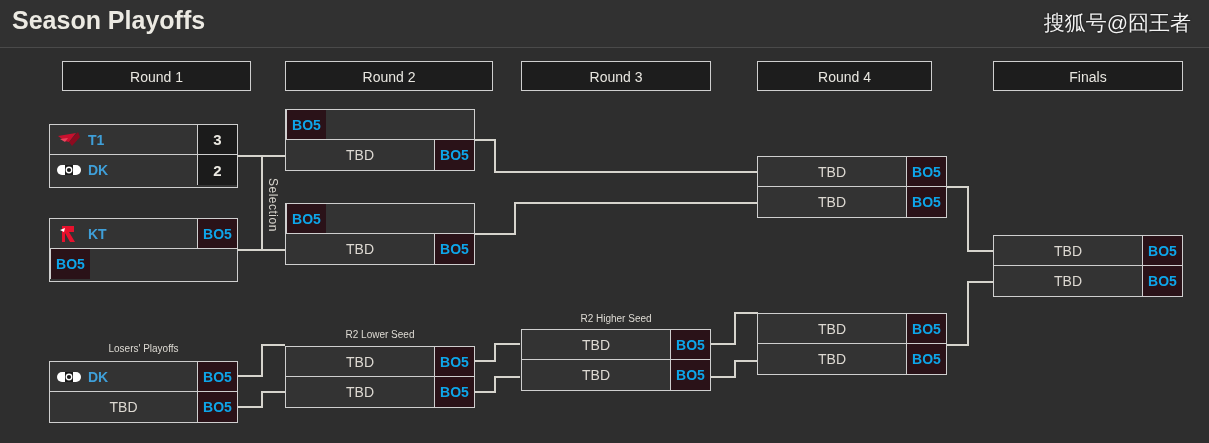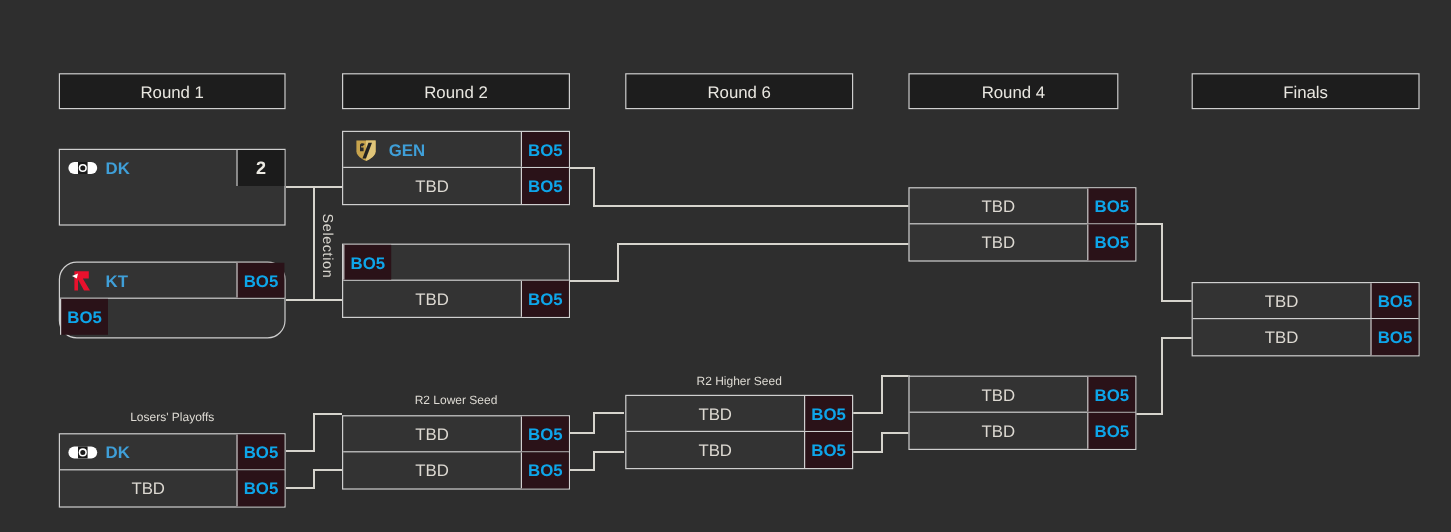--- a/index.html
+++ b/index.html
@@ -161,20 +161,24 @@
     width: 1209px;
     height: 443px;
     pointer-events: none;
   }
 </style>
 </head>
 <body>
 
 <div id="root">
 
+  <div class="header">
+    <div class="page-title">Season Playoffs</div>
+    <div class="watermark">搜狐号@囧王者</div>
+  </div>
 
   <svg id="wires">
     <g stroke="#d6d4cd" stroke-width="1.6" fill="none" shape-rendering="crispEdges">
 
       <path d="M238,156 L262,156"></path>
 
       <path d="M238,250 L262,250"></path>
 
       <path d="M262,156 L262,250"></path>
 
@@ -194,76 +198,78 @@
       <path d="M238,407 L262,407 L262,392 L285,392"></path>
 
       <path d="M475,361 L495,361 L495,344 L520,344"></path>
       <path d="M475,392 L495,392 L495,377 L520,377"></path>
 
       <path d="M711,344 L735,344 L735,313 L758,313"></path>
       <path d="M711,377 L735,377 L735,361 L758,361"></path>
     </g>
   </svg>
 
-  <div class="round-head" style="left:49px; top:61px; width:189px;text-align:center;">Round 1</div>
-  <div class="round-head" style="left:285px; top:61px; width:190px;">Round 2</div>
-  <div class="round-head" style="left:521px; top:61px; width:190px;">Round 6</div>
+  <div class="round-head" style="left:62px; top:61px; width:189px;text-align:center;">Round 1</div>
+  <div class="round-head" style="left:285px; top:61px; width:208px;">Round 2</div>
+  <div class="round-head" style="left:521px; top:61px; width:190px;">Round 3</div>
   <div class="round-head" style="left:757px; top:61px; width:175px;">Round 4</div>
   <div class="round-head" style="left:993px; top:61px; width:190px;">Finals</div>
 
   <div class="selection" style="left:266px; top:178px;">Selection</div>
 
   <div class="match" style="left:49px; top:124px; width:189px; height:64px;">
+    <div class="row top">
+      <div class="team-cell">
+        <span class="logo">
+          <svg width="26" height="22" viewBox="0 0 26 22">
+            <path d="M2,7 L20,4 L13,13 L9,12 Z" fill="#c8102e"></path>
+            <path d="M13,13 L22,3 L24,8 L16,17 Z" fill="#8e0b20"></path>
+            <path d="M4,10 L12,9 L9,13 Z" fill="#e8445e"></path>
+          </svg>
+        </span>
+        <span class="tname">T1</span>
+      </div>
+      <div class="score">3</div>
+    </div>
     <div class="row">
       <div class="team-cell">
         <span class="logo">
           <svg width="26" height="22" viewBox="0 0 26 22">
             <rect x="1" y="6" width="24" height="10" rx="5" fill="#ffffff"></rect>
             <rect x="9" y="6" width="8" height="10" fill="#1a1a1a"></rect>
             <circle cx="13" cy="11" r="3.4" fill="#ffffff"></circle>
             <circle cx="13" cy="11" r="2.1" fill="#1a1a1a"></circle>
           </svg>
         </span>
         <span class="tname">DK</span>
       </div>
       <div class="score">2</div>
     </div>
   </div>
 
-  <div class="match" style="left:49px; top:218px; width:189px; height:64px;border-radius:15px;">
+  <div class="match" style="left:49px; top:218px; width:189px; height:64px;">
     <div class="row top">
       <div class="team-cell">
         <span class="logo">
           <svg width="26" height="22" viewBox="0 0 26 22">
             <path d="M6,3 L18,3 L18,9 L13,9 L19,19 L14,19 L9,10 L9,19 L6,19 Z" fill="#e8112d"></path>
             <path d="M4,7 L9,5 L8,9 Z" fill="#ffffff"></path>
           </svg>
         </span>
         <span class="tname">KT</span>
       </div>
       <div class="score bo5">BO5</div>
     </div>
     <div class="row">
       <div class="score bo5">BO5</div>
     </div>
   </div>
 
   <div class="match" style="left:285px; top:109px; width:190px; height:62px;">
     <div class="row top">
-      <div class="team-cell">
-        <span class="logo">
-          <svg width="26" height="22" viewBox="0 0 26 22">
-            <path d="M5,3 L21,3 L21,12 C21,17 13,20 13,20 C13,20 5,17 5,12 Z" fill="#c8a44d"></path>
-            <path d="M13,3 L21,3 L21,12 C21,17 13,20 13,20 Z" fill="#e0c579"></path>
-            <path d="M15,5 L18,5 L13,18 L10,18 Z" fill="#222222"></path>
-            <path d="M8,7 C8,5 11,5 12,6 L10,8 C9,7 9,8 9,9 L11,9 L11,12 L8,12 Z" fill="#2a2a2a"></path>
-          </svg>
-        </span>
-        <span class="tname">GEN</span>
-      </div>
       <div class="score bo5">BO5</div>
     </div>
     <div class="row">
       <div class="team-cell centered">
         <span class="tname tbd">TBD</span>
       </div>
       <div class="score bo5">BO5</div>
     </div>
   </div>
 

